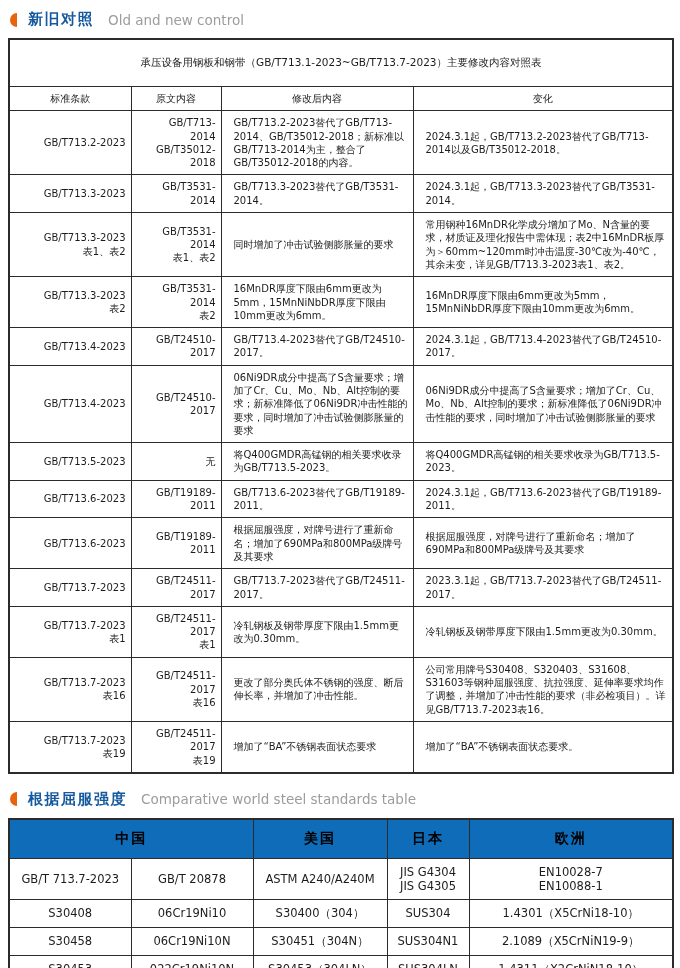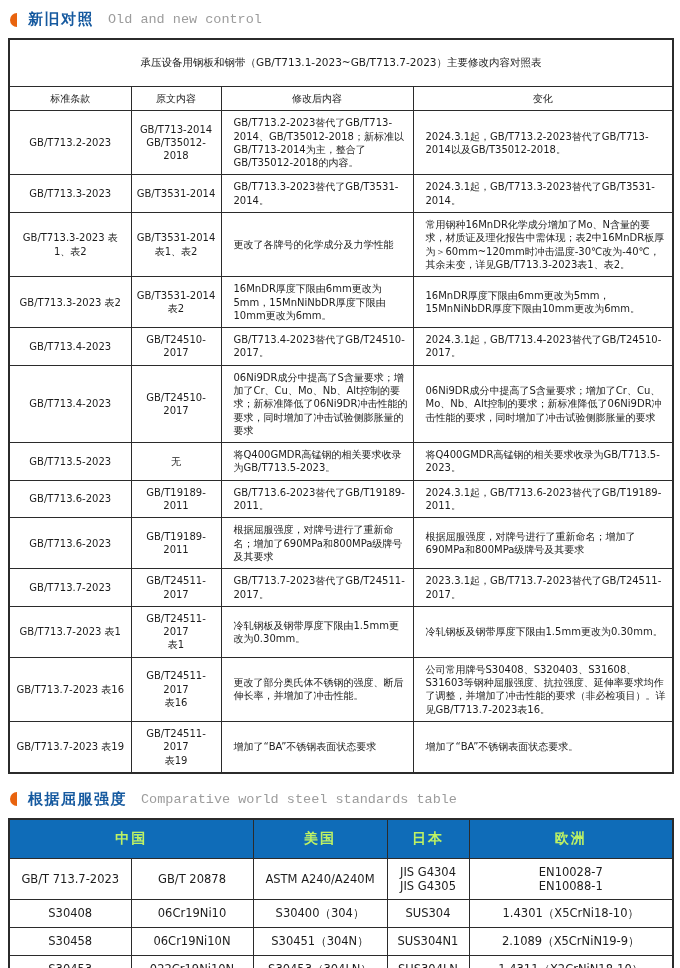--- a/index.html
+++ b/index.html
@@ -1,40 +1,40 @@
 <!DOCTYPE html>
 <html style="--accent: #e8630e; --title-blue: #15599f; --header-blue: #0f6cb8; --border: #2b2b2b; --gray: #9c9c9c;"><head>
 <meta charset="utf-8">
 <style>
   html,body{margin:0;padding:0;}
   body{
     width:680px;height:968px;background:#ffffff;
     font-family:"DejaVu Sans",sans-serif;color:#1c1c1c;overflow:hidden;
   }
   .page{padding:6px 8px 0 8px;}
-  .section-header{display:flex;align-items:center;margin:4px 0 9px 2px;font-family:Liberation Mono, monospace;}
+  .section-header{display:flex;align-items:center;margin:4px 0 9px 2px;}
   .marker{
     width:7px;height:14px;background:var(--accent,#e8630e);
     border-radius:7px 0 0 7px;margin-right:11px;flex:0 0 auto;
   }
   .zh{color:var(--title-blue,#15599f);font-weight:bold;font-size:15px;letter-spacing:1.5px;margin-right:14px;}
   .en{color:var(--gray,#9c9c9c);font-size:13.5px;}
   table{border-collapse:collapse;width:664px;table-layout:fixed;border:2px solid var(--border,#2b2b2b);}
   th,td{border:1px solid var(--border,#2b2b2b);}
   
   .t1{font-size:10px;line-height:1.33;}
   .t1 th{font-weight:normal;text-align:center;padding:5px 18px;}
   .t1 .t1-title{font-size:10.5px;padding:16px;}
   .t1 td{padding:5px;vertical-align:middle;white-space:pre-line;word-break:break-word;}
-  .t1 td:nth-child(1),.t1 td:nth-child(2){text-align:center;}
+  .t1 td:nth-child(1),.t1 td:nth-child(2){text-align:right;padding-left:22px;}
   .t1 td:nth-child(3),.t1 td:nth-child(4){text-align:left;padding-left:12px;}
   
   .t2{font-size:11.5px;margin-top:2px;}
   .t2 thead th{
-    background:var(--header-blue,#0f6cb8);color:#bef264;
+    background:var(--header-blue,#0f6cb8);color:#000000;
     font-size:14px;font-weight:bold;letter-spacing:2px;padding:10px 4px;text-align:center;
   }
   .t2 td{padding:6px 9px;text-align:center;vertical-align:middle;white-space:pre-line;word-break:break-word;}
   .sec2{margin-top:16px;}
 </style>
 </head>
 <body>
 
 <div class="page">
 
@@ -73,21 +73,21 @@
         <tr>
           <td>GB/T713.3-2023</td>
           <td>GB/T3531-2014</td>
           <td>GB/T713.3-2023替代了GB/T3531-2014。</td>
           <td>2024.3.1起，GB/T713.3-2023替代了GB/T3531-2014。</td>
         </tr>
         <tr>
           <td>GB/T713.3-2023 表1、表2</td>
           <td>GB/T3531-2014
 表1、表2</td>
-          <td>更改了各牌号的化学成分及力学性能</td>
+          <td>同时增加了冲击试验侧膨胀量的要求</td>
           <td>常用钢种16MnDR化学成分增加了Mo、N含量的要求，材质证及理化报告中需体现；表2中16MnDR板厚为＞60mm~120mm时冲击温度-30℃改为-40℃，其余未变，详见GB/T713.3-2023表1、表2。</td>
         </tr>
         <tr>
           <td>GB/T713.3-2023 表2</td>
           <td>GB/T3531-2014
 表2</td>
           <td>16MnDR厚度下限由6mm更改为5mm，15MnNiNbDR厚度下限由10mm更改为6mm。</td>
           <td>16MnDR厚度下限由6mm更改为5mm，15MnNiNbDR厚度下限由10mm更改为6mm。</td>
         </tr>
         <tr>

